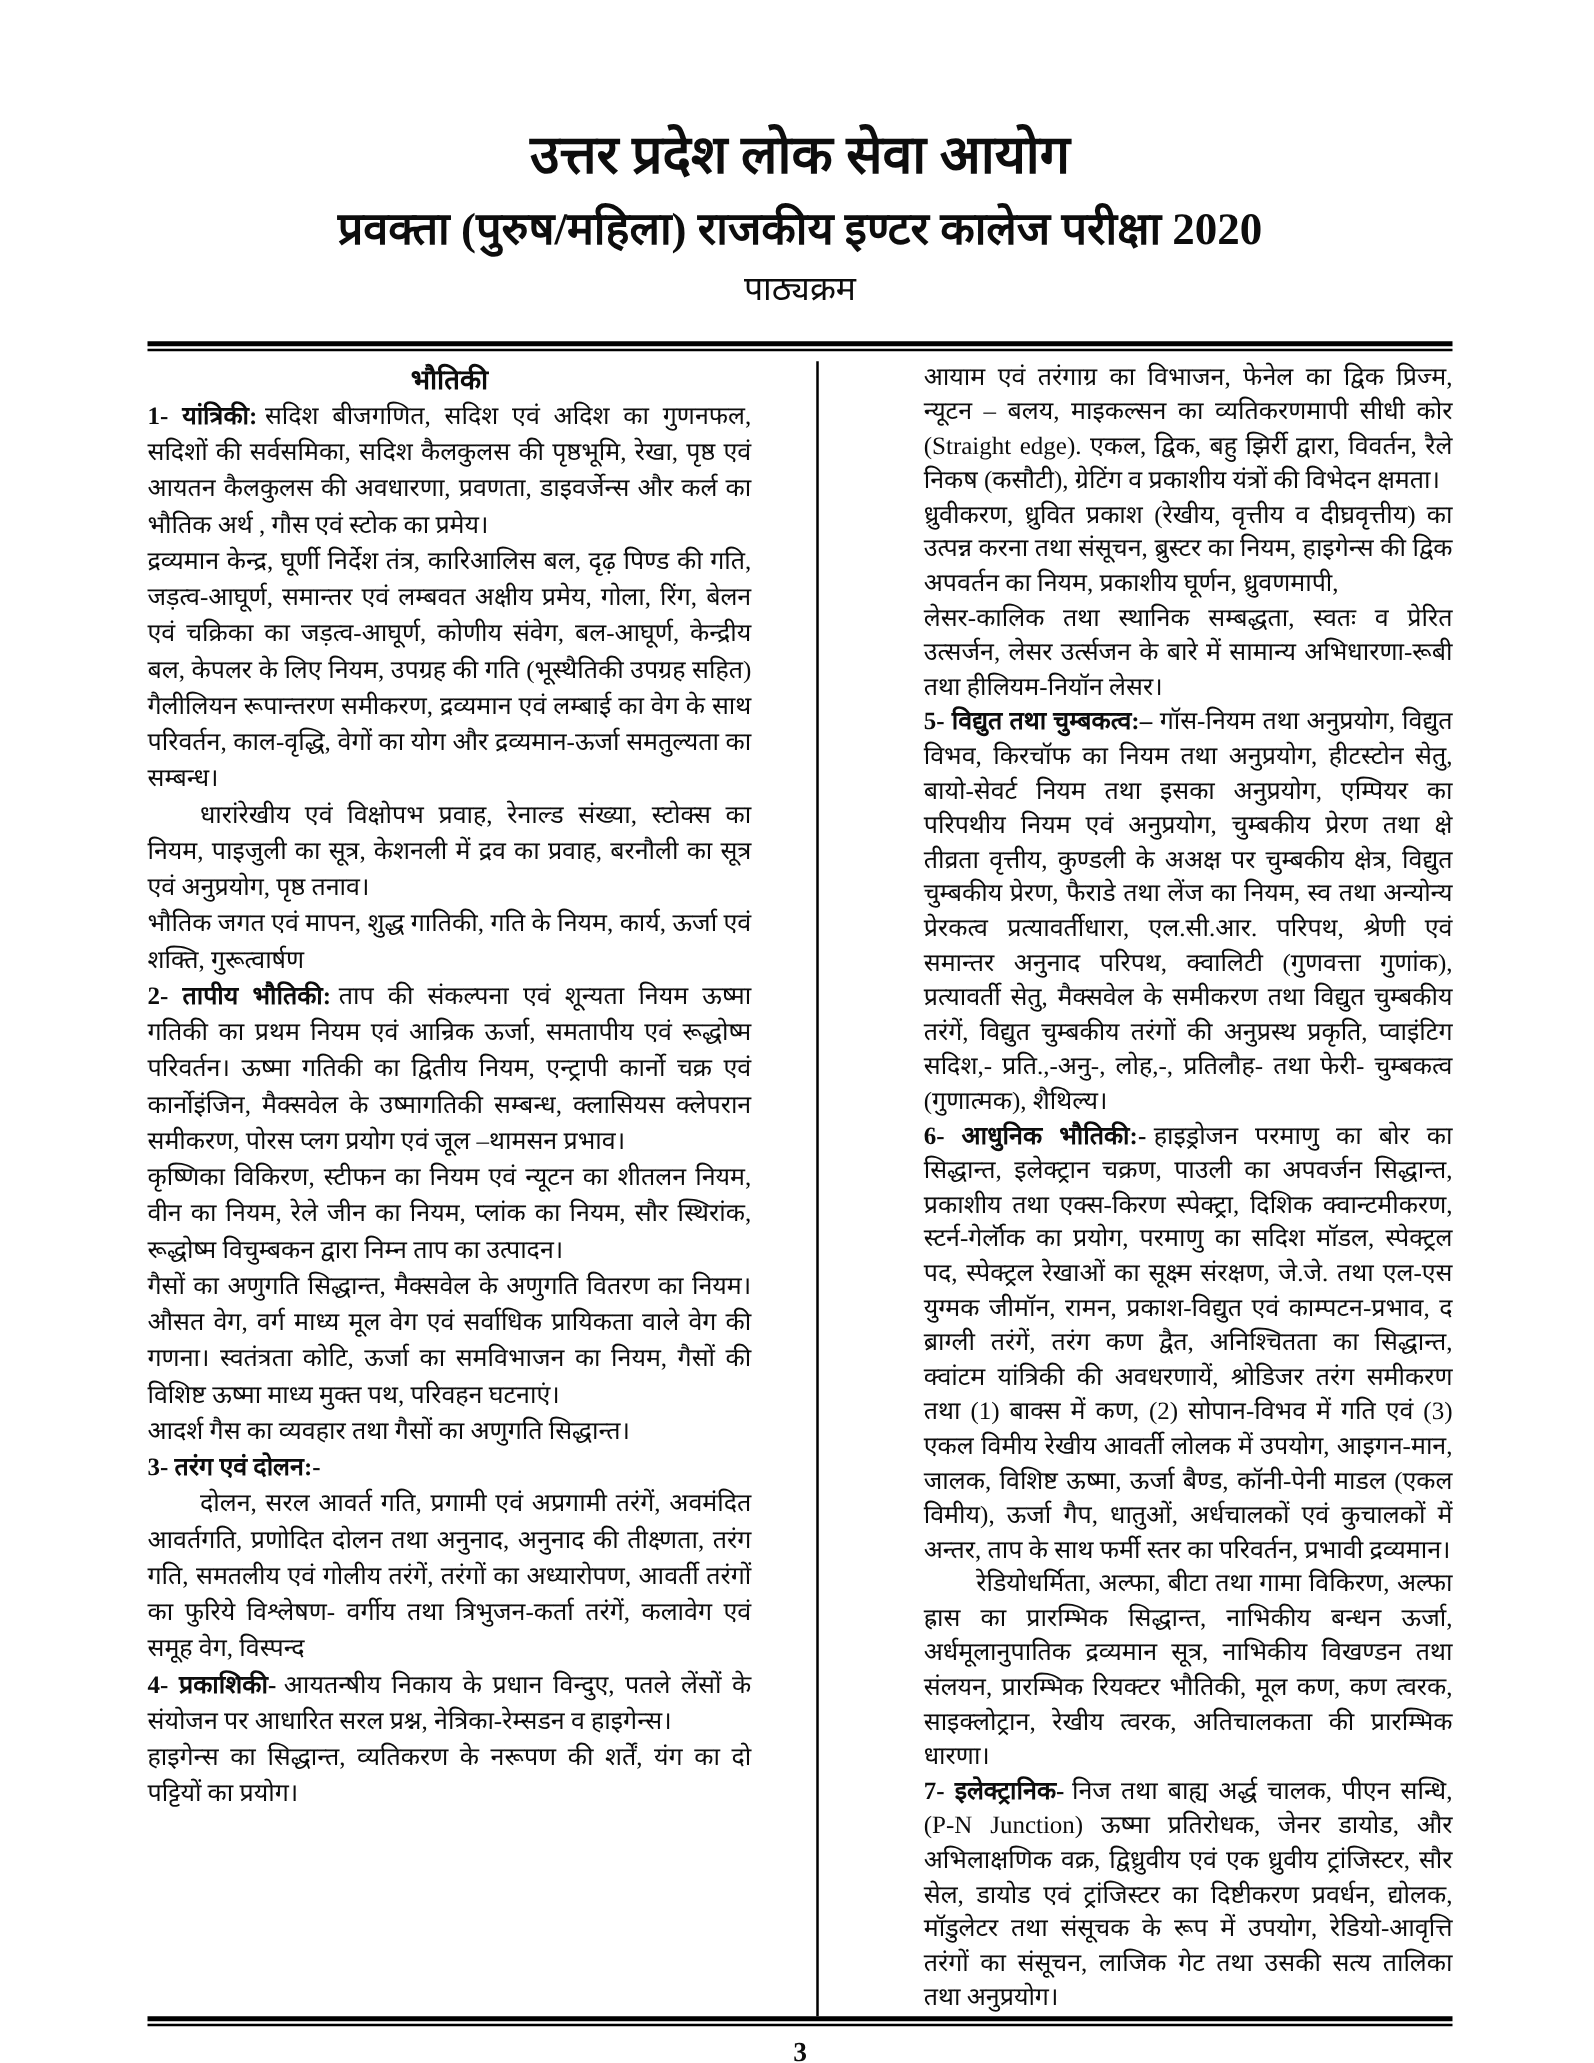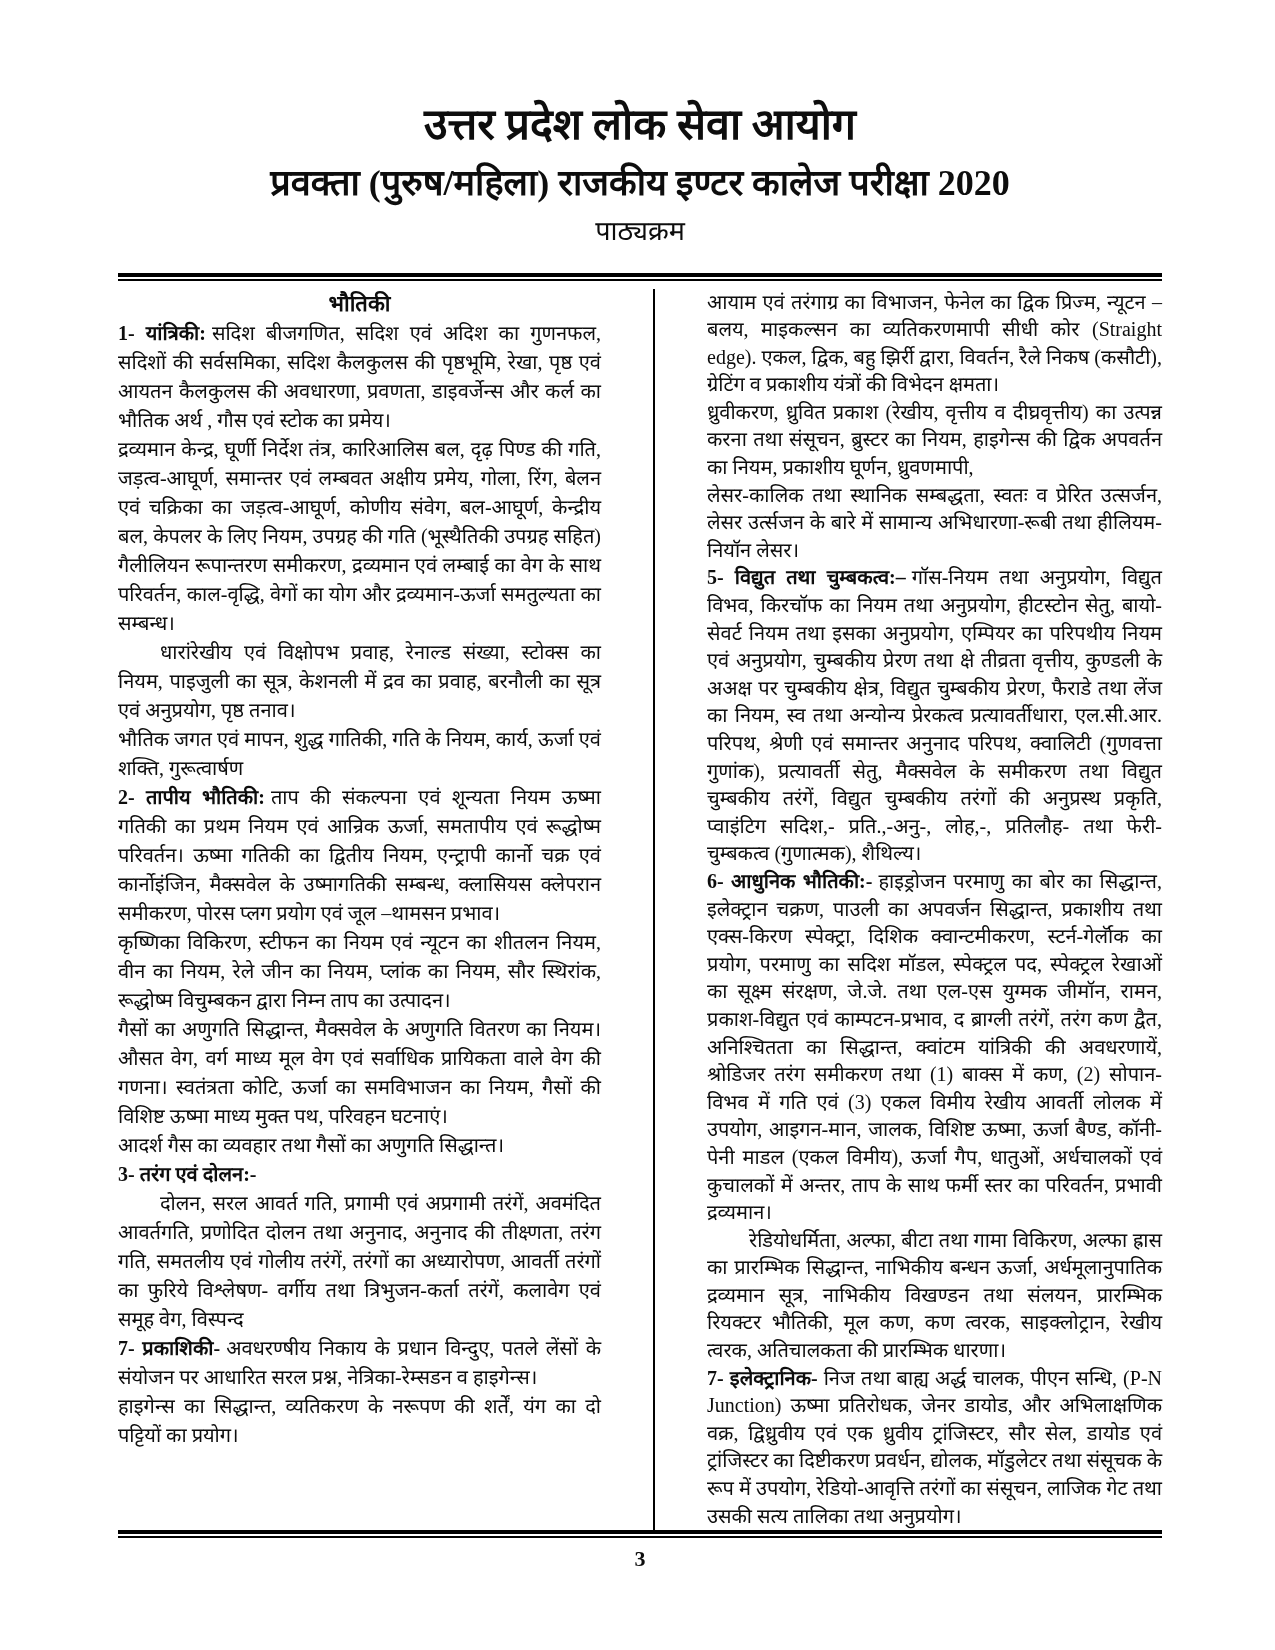--- a/index.html
+++ b/index.html
@@ -12,21 +12,21 @@
   .page { padding: 100px 113px 0 118px; box-sizing: border-box; }
   .header { text-align: center; }
   .title1 { font-size: 43px; font-weight: 700; line-height: 1.15; margin: 0; }
   .title2 { font-size: 36px; font-weight: 700; line-height: 1.15; margin: 14px 0 0 0; }
   .title3 { font-size: 27px; font-weight: 400; line-height: 1.1; margin: 12px 0 0 0; }
   .rule { height: 2px; border-top: 4px solid #000; border-bottom: 2px solid #000; margin-top: 26px; }
   .rule.bottom { margin-top: 0; }
   .columns { display: flex; align-items: stretch; min-height: 1202px; margin-top: 8px; gap: 40px; }
   .col-left { width: 483px; }
   .divider { width: 2px; background: #000; margin: 0 12px 0 12px; }
-  .col-right { flex: 1; }
+  .col-right { flex: 1; margin-left: 32px; }
   .col-heading { text-align: center; font-weight: 700; font-size: 22px; line-height: 30px; margin: 0; }
   p.body-p { font-size: 20px; margin: 0; text-align: justify; }
   .col-left p.body-p  { line-height: 29px; }
   .col-right p.body-p { line-height: 27.6px; }
   p.ind { text-indent: 42px; }
   .lbl { font-weight: 700; margin-right: 6px; }
   .footer { text-align: center; font-weight: 700; font-size: 22px; margin-top: 8px; }
 </style>
 </head>
 <body>
@@ -49,21 +49,21 @@
       <p class="body-p"><b class="lbl">1- यांत्रिकी:</b><span>सदिश बीजगणित, सदिश एवं अदिश का गुणनफल, सदिशों की सर्वसमिका, सदिश कैलकुलस की पृष्ठभूमि, रेखा, पृष्ठ एवं आयतन कैलकुलस की अवधारणा, प्रवणता, डाइवर्जेन्स और कर्ल का भौतिक अर्थ , गौस एवं स्टोक का प्रमेय।</span></p>
       <p class="body-p"><span>द्रव्यमान केन्द्र, घूर्णी निर्देश तंत्र, कारिआलिस बल, दृढ़ पिण्ड की गति, जड़त्व-आघूर्ण, समान्तर एवं लम्बवत अक्षीय प्रमेय, गोला, रिंग, बेलन एवं चक्रिका का जड़त्व-आघूर्ण, कोणीय संवेग, बल-आघूर्ण, केन्द्रीय बल, केपलर के लिए नियम, उपग्रह की गति (भूस्थैतिकी उपग्रह सहित) गैलीलियन रूपान्तरण समीकरण, द्रव्यमान एवं लम्बाई का वेग के साथ परिवर्तन, काल-वृद्धि, वेगों का योग और द्रव्यमान-ऊर्जा समतुल्यता का सम्बन्ध।</span></p>
       <p class="body-p ind"><span>धारांरेखीय एवं विक्षोपभ प्रवाह, रेनाल्ड संख्या, स्टोक्स का नियम, पाइजुली का सूत्र, केशनली में द्रव का प्रवाह, बरनौली का सूत्र एवं अनुप्रयोग, पृष्ठ तनाव।</span></p>
       <p class="body-p"><span>भौतिक जगत एवं मापन, शुद्ध गातिकी, गति के नियम, कार्य, ऊर्जा एवं शक्ति, गुरूत्वार्षण</span></p>
       <p class="body-p"><b class="lbl">2- तापीय भौतिकी:</b><span>ताप की संकल्पना एवं शून्यता नियम ऊष्मा गतिकी का प्रथम नियम एवं आन्रिक ऊर्जा, समतापीय एवं रूद्धोष्म परिवर्तन। ऊष्मा गतिकी का द्वितीय नियम, एन्ट्रापी कार्नो चक्र एवं कार्नोइंजिन, मैक्सवेल के उष्मागतिकी सम्बन्ध, क्लासियस क्लेपरान समीकरण, पोरस प्लग प्रयोग एवं जूल –थामसन प्रभाव।</span></p>
       <p class="body-p"><span>कृष्णिका विकिरण, स्टीफन का नियम एवं न्यूटन का शीतलन नियम, वीन का नियम, रेले जीन का नियम, प्लांक का नियम, सौर स्थिरांक, रूद्धोष्म विचुम्बकन द्वारा निम्न ताप का उत्पादन।</span></p>
       <p class="body-p"><span>गैसों का अणुगति सिद्धान्त, मैक्सवेल के अणुगति वितरण का नियम। औसत वेग, वर्ग माध्य मूल वेग एवं सर्वाधिक प्रायिकता वाले वेग की गणना। स्वतंत्रता कोटि, ऊर्जा का समविभाजन का नियम, गैसों की विशिष्ट ऊष्मा माध्य मुक्त पथ, परिवहन घटनाएं।</span></p>
       <p class="body-p"><span>आदर्श गैस का व्यवहार तथा गैसों का अणुगति सिद्धान्त।</span></p>
       <p class="body-p"><b class="lbl">3- तरंग एवं दोलन:-</b></p>
       <p class="body-p ind"><span>दोलन, सरल आवर्त गति, प्रगामी एवं अप्रगामी तरंगें, अवमंदित आवर्तगति, प्रणोदित दोलन तथा अनुनाद, अनुनाद की तीक्ष्णता, तरंग गति, समतलीय एवं गोलीय तरंगें, तरंगों का अध्यारोपण, आवर्ती तरंगों का फुरिये विश्लेषण- वर्गीय तथा त्रिभुजन-कर्ता तरंगें, कलावेग एवं समूह वेग, विस्पन्द</span></p>
-      <p class="body-p"><b class="lbl">7- प्रकाशिकी-</b><span>अवधरण्षीय निकाय के प्रधान विन्दुए, पतले लेंसों के संयोजन पर आधारित सरल प्रश्न, नेत्रिका-रेम्सडन व हाइगेन्स।</span></p>
+      <p class="body-p"><b class="lbl">4- प्रकाशिकी-</b><span>आयतन्षीय निकाय के प्रधान विन्दुए, पतले लेंसों के संयोजन पर आधारित सरल प्रश्न, नेत्रिका-रेम्सडन व हाइगेन्स।</span></p>
       <p class="body-p"><span>हाइगेन्स का सिद्धान्त, व्यतिकरण के नरूपण की शर्तें, यंग का दो पट्टियों का प्रयोग।</span></p>
     </div>
 
     <div class="divider"></div>
 
     <div class="col-right">
       <p class="body-p"><span>आयाम एवं तरंगाग्र का विभाजन, फेनेल का द्विक प्रिज्म, न्यूटन – बलय, माइकल्सन का व्यतिकरणमापी सीधी कोर (Straight edge). एकल, द्विक, बहु झिर्री द्वारा, विवर्तन, रैले निकष (कसौटी), ग्रेटिंग व प्रकाशीय यंत्रों की विभेदन क्षमता।</span></p>
       <p class="body-p"><span>ध्रुवीकरण, ध्रुवित प्रकाश (रेखीय, वृत्तीय व दीघ्रवृत्तीय) का उत्पन्न करना तथा संसूचन, ब्रुस्टर का नियम, हाइगेन्स की द्विक अपवर्तन का नियम, प्रकाशीय घूर्णन, ध्रुवणमापी,</span></p>
       <p class="body-p"><span>लेसर-कालिक तथा स्थानिक सम्बद्धता, स्वतः व प्रेरित उत्सर्जन, लेसर उर्त्सजन के बारे में सामान्य अभिधारणा-रूबी तथा हीलियम-नियॉन लेसर।</span></p>
       <p class="body-p"><b class="lbl">5- विद्युत तथा चुम्बकत्व:–</b><span>गॉस-नियम तथा अनुप्रयोग, विद्युत विभव, किरचॉफ का नियम तथा अनुप्रयोग, हीटस्टोन सेतु, बायो-सेवर्ट नियम तथा इसका अनुप्रयोग, एम्पियर का परिपथीय नियम एवं अनुप्रयोग, चुम्बकीय प्रेरण तथा क्षे तीव्रता वृत्तीय, कुण्डली के अअक्ष पर चुम्बकीय क्षेत्र, विद्युत चुम्बकीय प्रेरण, फैराडे तथा लेंज का नियम, स्व तथा अन्योन्य प्रेरकत्व प्रत्यावर्तीधारा, एल.सी.आर. परिपथ, श्रेणी एवं समान्तर अनुनाद परिपथ, क्वालिटी (गुणवत्ता गुणांक), प्रत्यावर्ती सेतु, मैक्सवेल के समीकरण तथा विद्युत चुम्बकीय तरंगें, विद्युत चुम्बकीय तरंगों की अनुप्रस्थ प्रकृति, प्वाइंटिग सदिश,- प्रति.,-अनु-, लोह,-, प्रतिलौह- तथा फेरी- चुम्बकत्व (गुणात्मक), शैथिल्य।</span></p>

